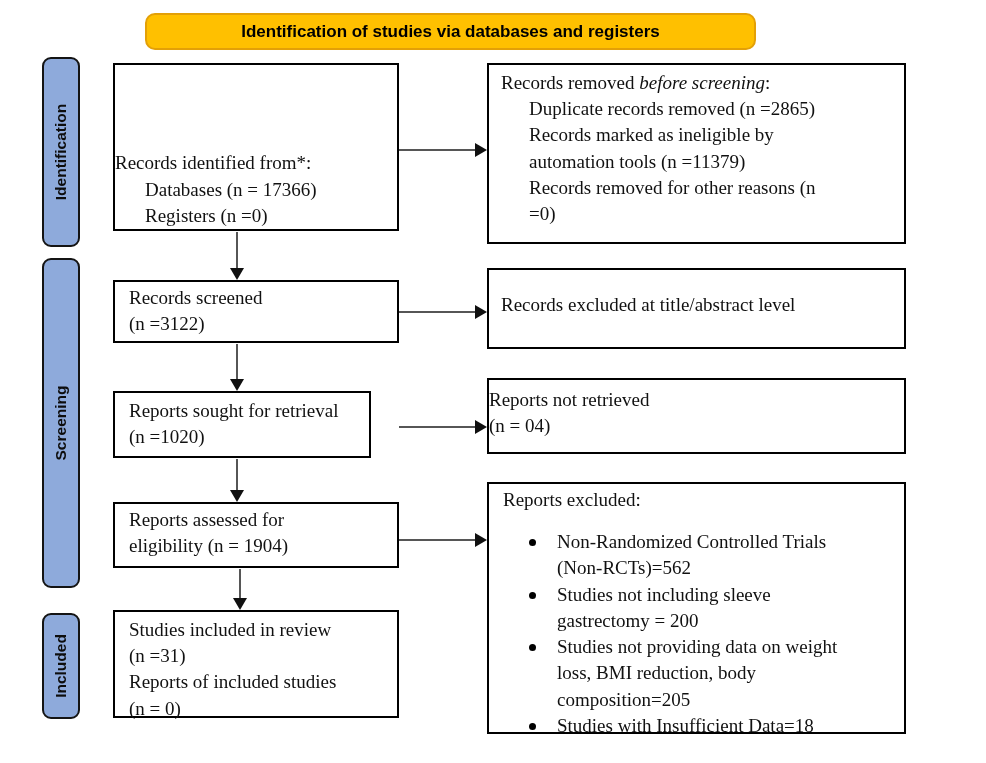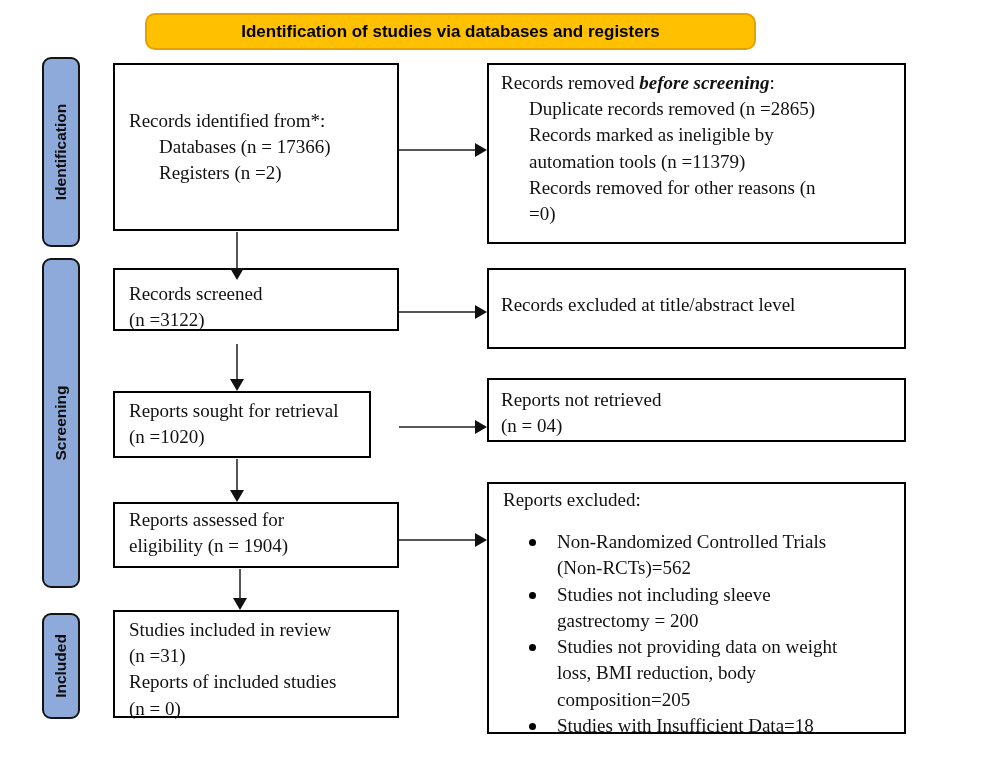--- a/index.html
+++ b/index.html
@@ -19,36 +19,36 @@
            font-family:"Liberation Sans", sans-serif; font-weight:bold; font-size:15.5px; color:#0d0d0d; }
   .stage span { transform:rotate(-90deg); white-space:nowrap; }
   #stage-identification { top:57px;  height:190px; }
   #stage-screening      { top:258px; height:330px; }
   #stage-included       { top:613px; height:106px; }
 
   
   .fbox { position:absolute; background:#ffffff; border:2px solid #000;
           box-sizing:border-box; font-size:19px; line-height:1.38; }
   #box-identified { left:113px; top:63px;  width:286px; height:168px;
-                    display:flex; flex-direction:column; justify-content:center; padding-left:14px; }
+                    display:flex; flex-direction:column; justify-content:flex-end; }
   #box-identified .sub { padding-left:30px; }
   #box-removed    { left:487px; top:63px;  width:419px; height:181px; padding:5px 8px 0 12px; }
   #box-removed .item { margin-left:28px; margin-right:60px; }
-  #box-screened   { left:113px; top:268px; width:286px; height:63px;  padding:11px 0 0 14px; }
+  #box-screened   { left:113px; top:280px; width:286px; height:63px;  padding:3px 0 0 14px; }
   #box-excl-title { left:487px; top:268px; width:419px; height:81px;  padding:22px 0 0 12px; }
   #box-sought     { left:113px; top:391px; width:258px; height:67px;  padding:5px 0 0 14px; }
-  #box-notret     { left:487px; top:378px; width:419px; height:64px;  padding:7px 0 0 12px; }
+  #box-notret     { left:487px; top:378px; width:419px; height:76px;  padding:7px 0 0 0; }
   #box-assessed   { left:113px; top:502px; width:286px; height:66px;  padding:3px 0 0 14px; }
   #box-repexcl    { left:487px; top:482px; width:419px; height:252px; padding:3px 8px 0 14px; }
   #box-repexcl ul { margin:16px; padding:0; }
   #box-repexcl li { position:relative; list-style:none; padding-left:38px; margin-right:40px; }
   #box-repexcl li::before { content:""; position:absolute; left:10px; top:10px;
                             width:7px; height:7px; background:#000; border-radius:50%; }
   #box-included   { left:113px; top:610px; width:286px; height:108px; padding:5px 0 0 14px; }
-  .it { font-style:italic;font-weight:bold; }
+  .it { font-style:italic; }
 
   
   .varrow { position:absolute; width:14px; }
   .varrow .shaft { position:absolute; left:6px; top:0; width:2px; height:calc(100% - 11px); background:#565656; }
   .varrow .head  { position:absolute; left:0; bottom:0; width:0; height:0;
                    border-left:7px solid transparent; border-right:7px solid transparent;
                    border-top:12px solid #101010; }
   .harrow { position:absolute; height:14px; }
   .harrow .shaft { position:absolute; top:6px; left:0; height:2px; width:calc(100% - 11px); background:#565656; }
   .harrow .head  { position:absolute; top:0; right:0; width:0; height:0;
@@ -78,21 +78,21 @@
   <div class="stage" id="stage-screening">
     <span>Screening</span>
   </div>
   <div class="stage" id="stage-included">
     <span>Included</span>
   </div>
 
   <div class="fbox" id="box-identified">
     <div>Records identified from*:</div>
     <div class="sub">Databases (n = 17366)</div>
-    <div class="sub">Registers (n =2)</div>
+    <div class="sub">Registers (n =0)</div>
   </div>
 
   <div class="fbox" id="box-removed">
     <div><span>Records removed </span><span class="it">before screening</span><span>:</span></div>
     <div class="item">Duplicate records removed (n =2865)</div>
     <div class="item">Records marked as ineligible by automation tools (n =11379)</div>
     <div class="item">Records removed for other reasons (n =0)</div>
   </div>
 
   <div class="fbox" id="box-screened">

